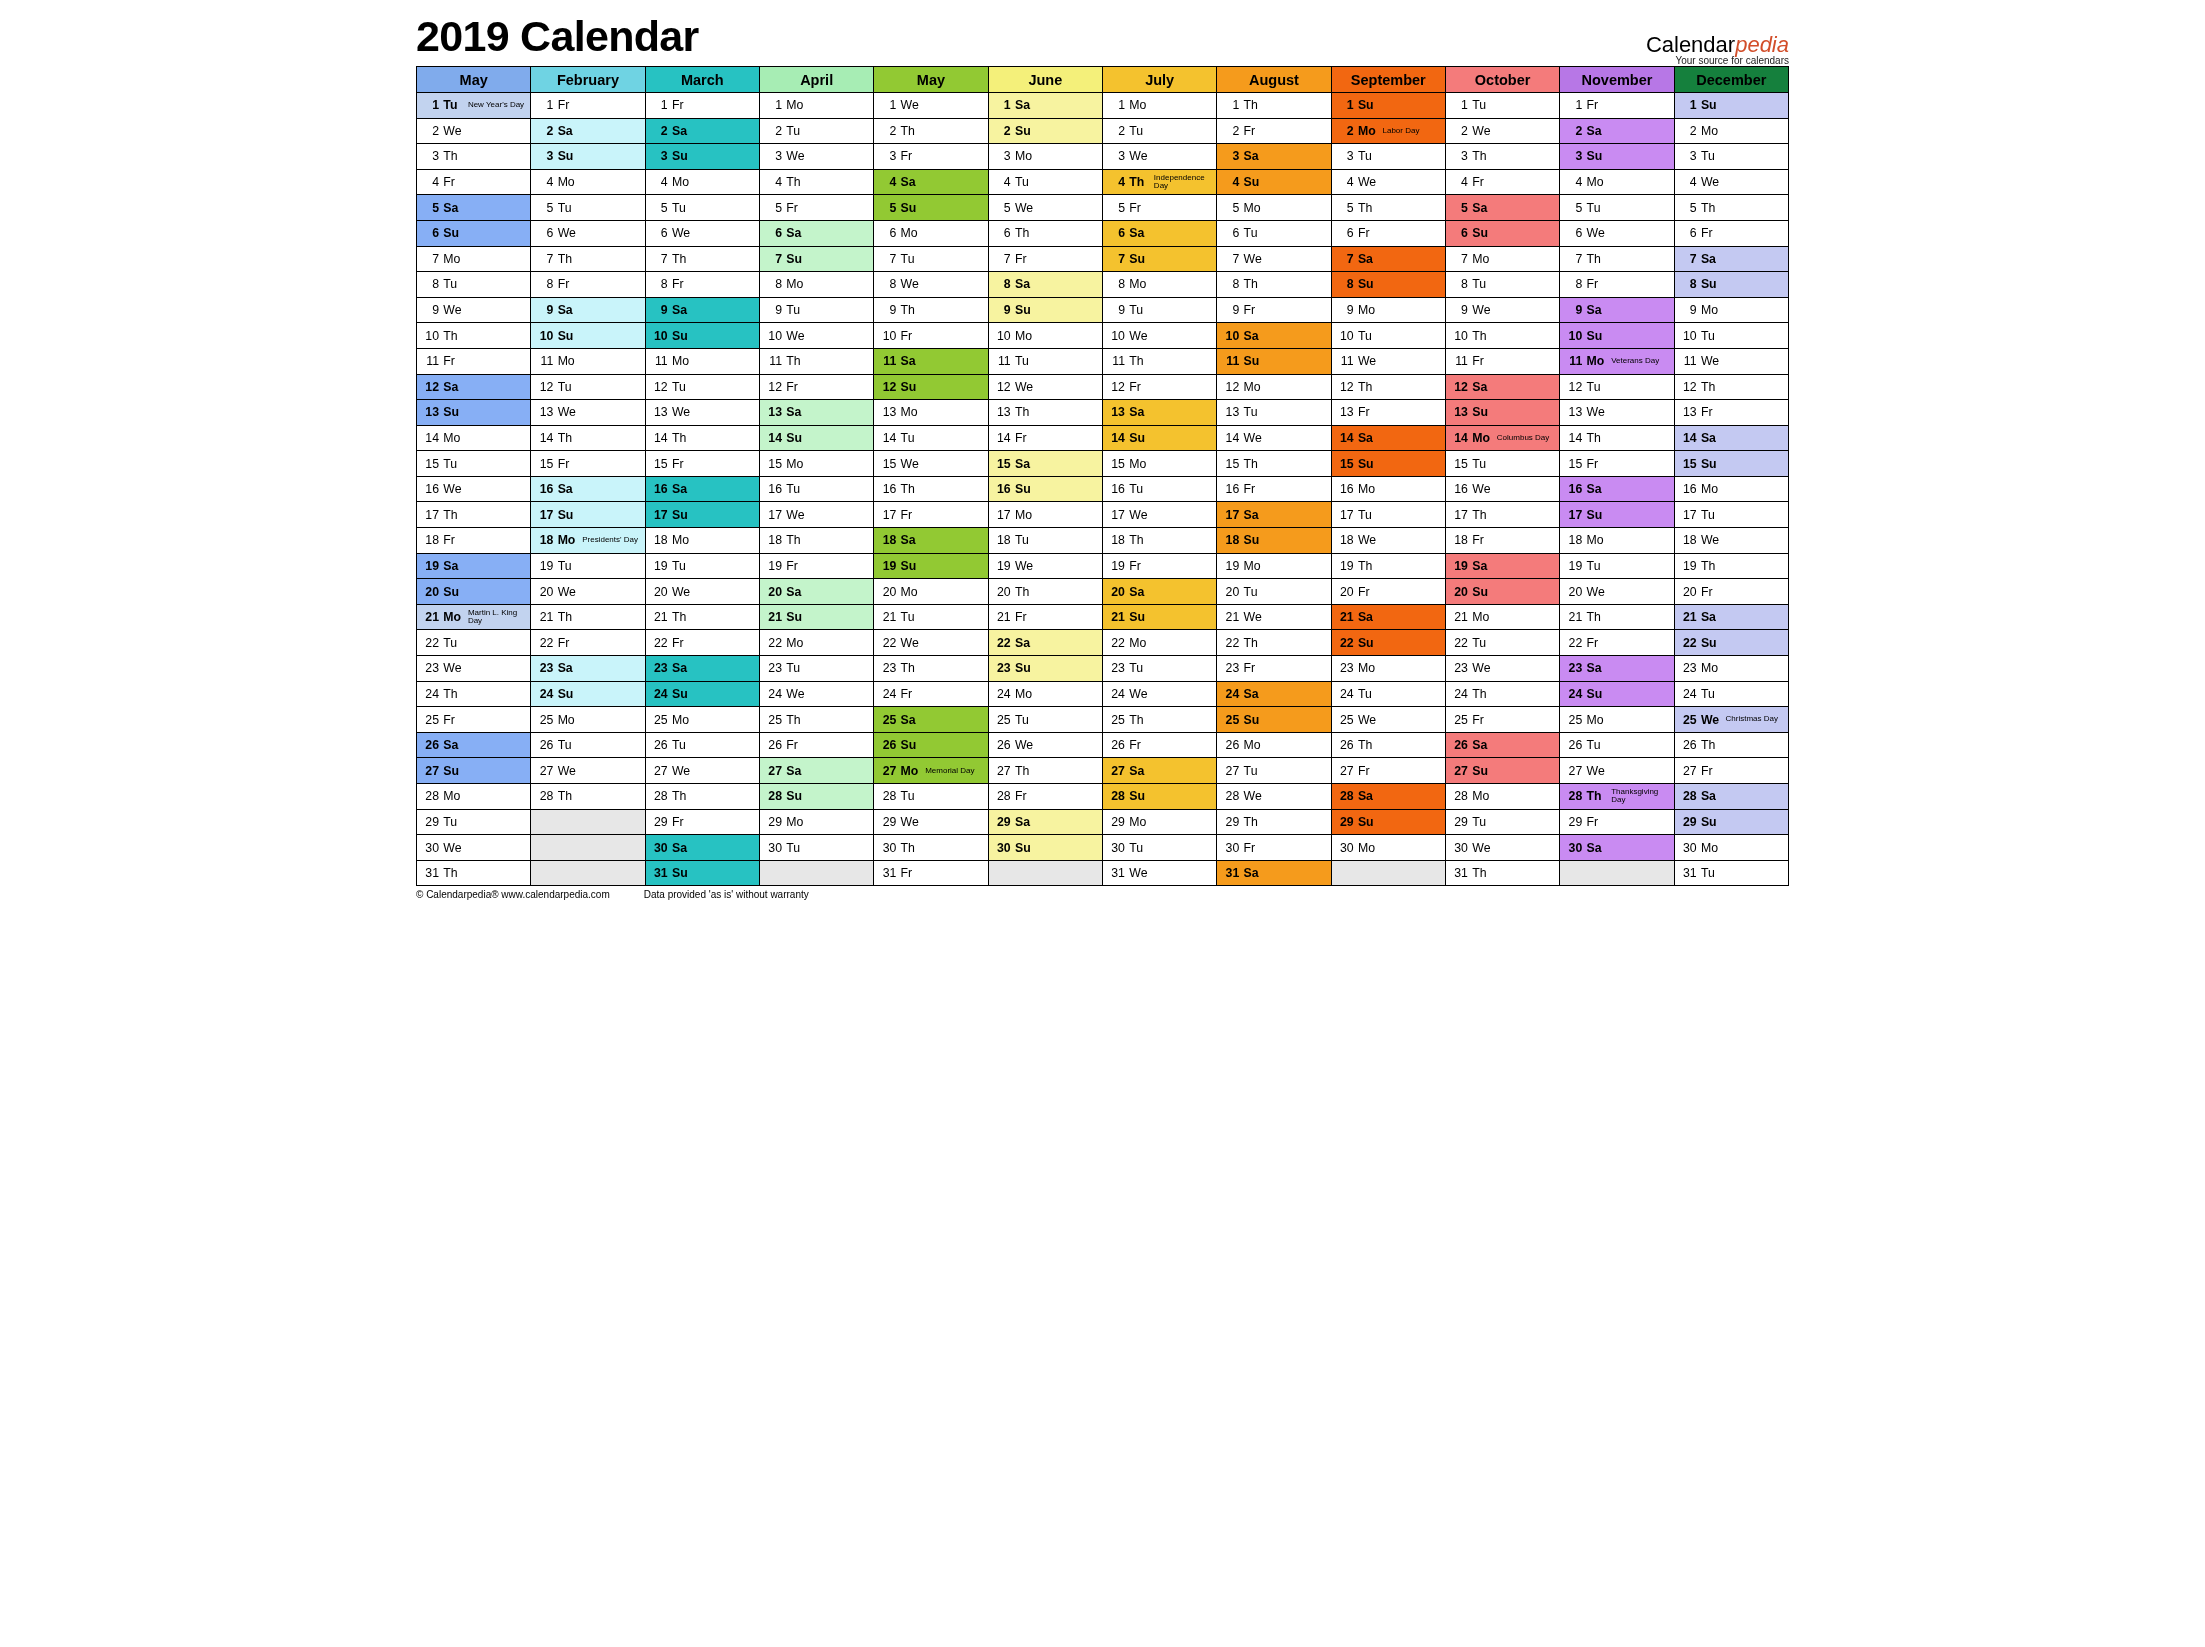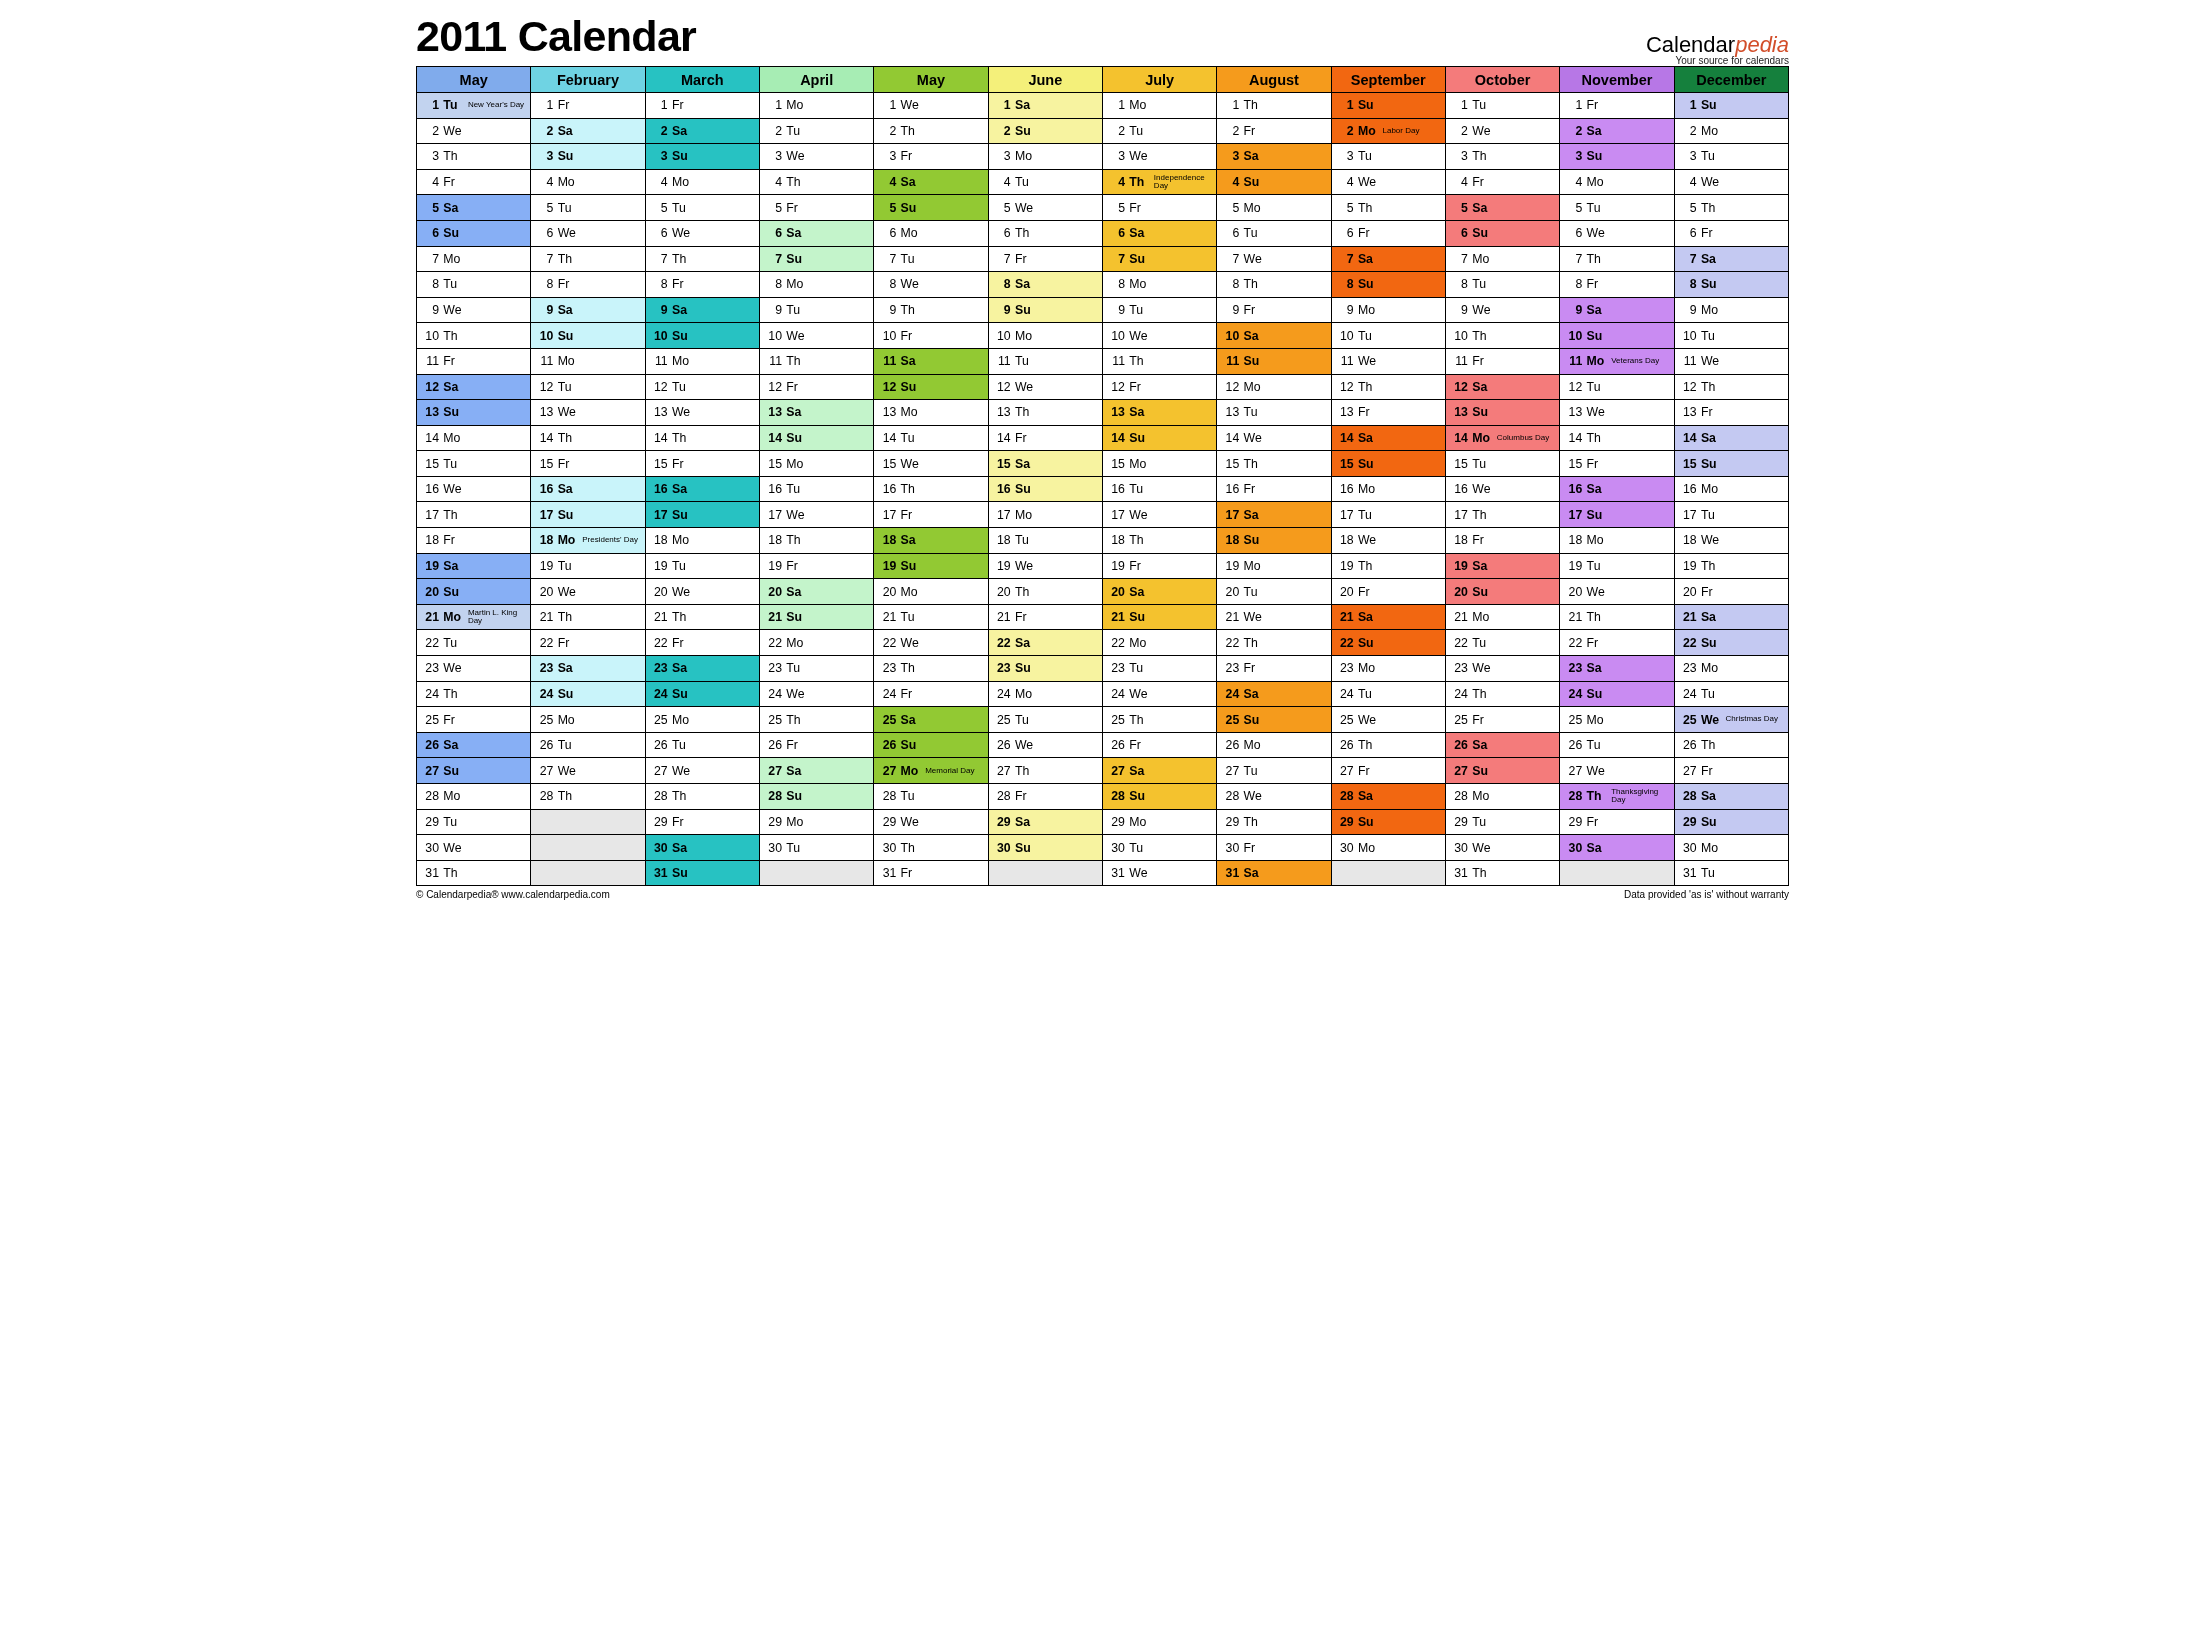--- a/index.html
+++ b/index.html
@@ -14,28 +14,28 @@
   th, td { border:0.7px solid #000; padding:0; vertical-align:middle; }
   th { height:24.6px; font-size:14.5px; font-weight:bold; }
   td { height:24.6px; }
   .day-cell { display:flex; align-items:center; height:100%; font-size:12.3px; }
   .day-num { width:22px; text-align:right; padding-right:4.3px; }
   .day-dow { width:24.6px; }
   .day-note { font-size:8px; line-height:1.05; flex:1; padding-right:2.9px; }
   .wknd .day-num, .wknd .day-dow { font-weight:bold; }
   .hol .day-num, .hol .day-dow { font-weight:bold; }
   td.empty { background:#e7e7e7; }
-  .footer { display:flex; justify-content:space-between; font-size:10px; margin-top:2.9px;gap:34px; }
+  .footer { display:flex; font-size:10px; margin-top:2.9px;gap:34px; }
 </style>
 </head>
 <body>
 <div class="page">
 
 <div class="topbar">
-  <h1>2011 Calendar</h1>
+  <h1>2019 Calendar</h1>
   <div class="brand">
     <div class="brand-name">
       <span>Calendar</span><span class="accent">pedia</span>
     </div>
     <div class="brand-tag">Your source for calendars</div>
   </div>
 </div>
 
 <table>
   <thead>

